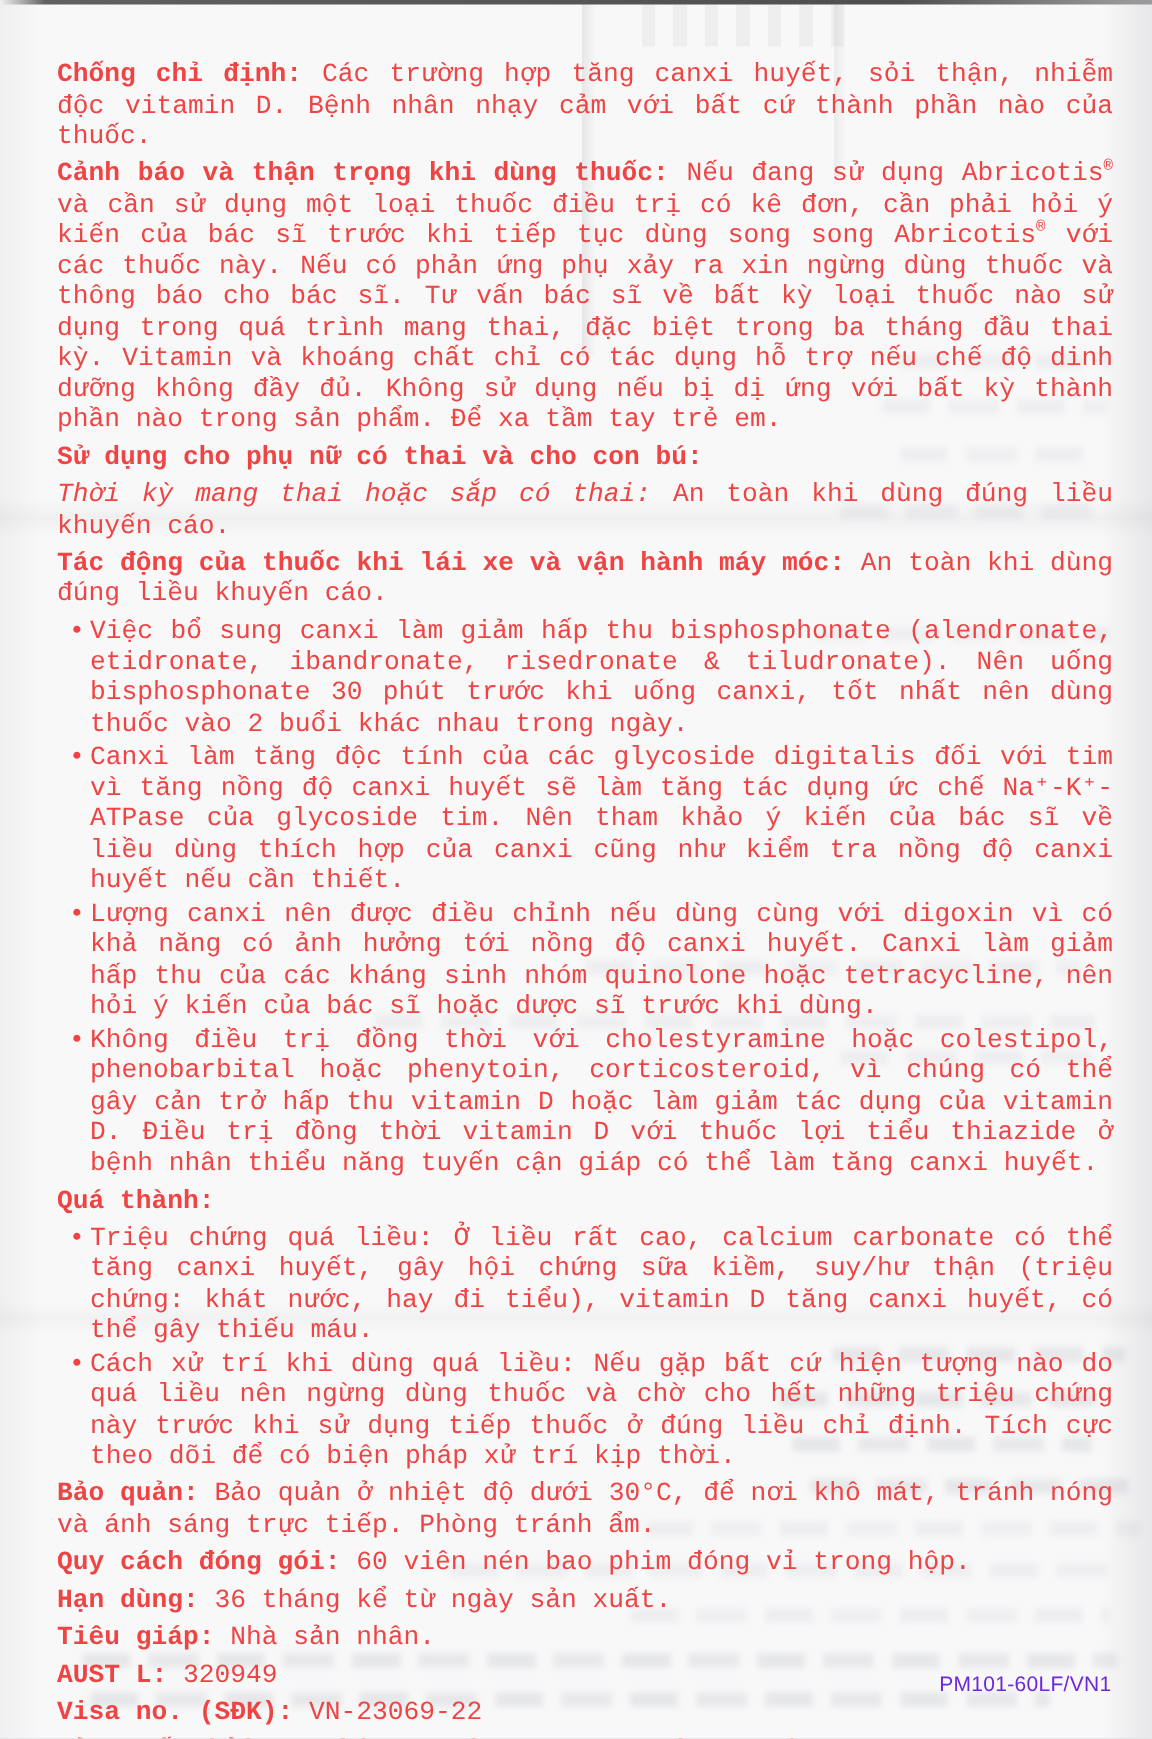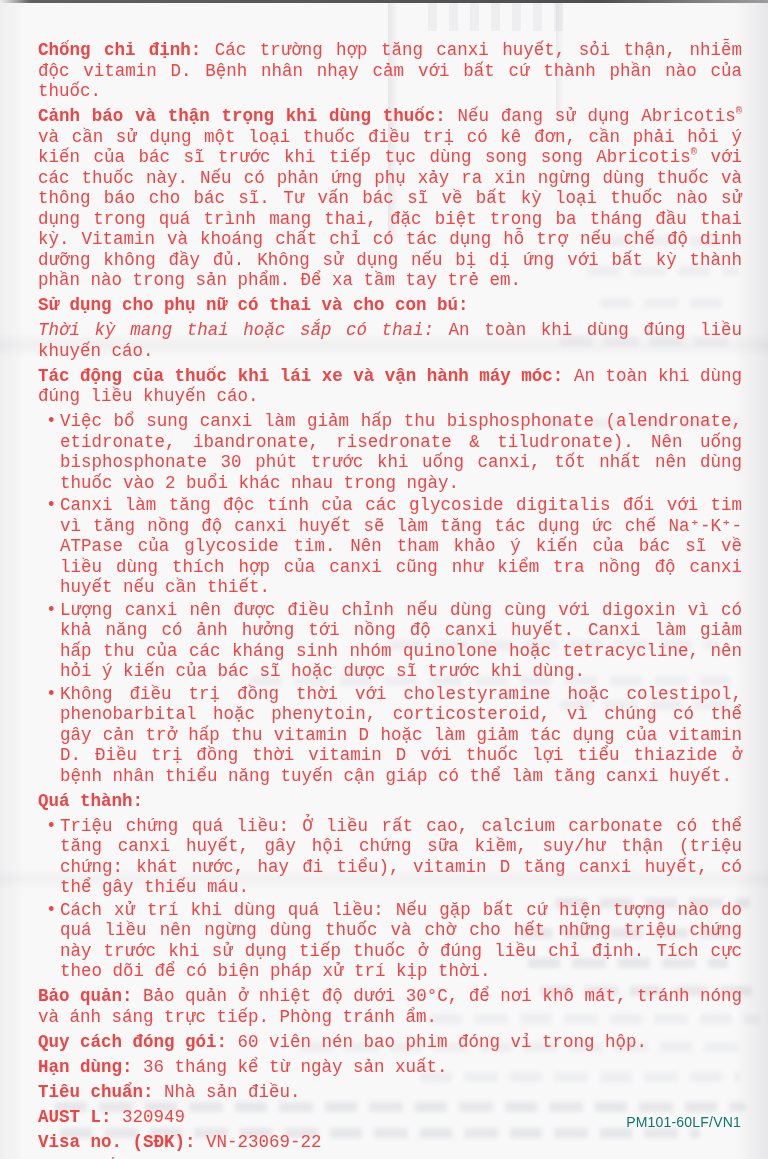--- a/index.html
+++ b/index.html
@@ -63,21 +63,21 @@
   .para{margin:0 0 4.5px;}
   .para b{font-weight:bold;}
   .para i{font-style:italic;}
   sup.reg{font-size:10.5px;vertical-align:super;line-height:0;}
   ul.bullets{list-style:none;margin:0 0 4.5px;padding:0 0 0 10px;}
   ul.bullets li{position:relative;padding-left:12px;margin:0 0 2px;}
   .bullet{position:absolute;left:-2px;top:0;}
   .footer-code{
     position:absolute;right:27px;top:1114px;
     font-family:"Liberation Sans", sans-serif;
-    font-size:14px;color:#0f766e;letter-spacing:.2px;text-align:center;
+    font-size:14px;color:#6d28d9;letter-spacing:.2px;text-align:center;
   }
 </style>
 </head>
 <body>
 
 <div class="page">
 
   <div class="edge-top"></div>
   <div class="shade-left"></div>
   <div class="shade-right"></div>
@@ -133,21 +133,21 @@
       <li><span class="bullet">•</span><span>Triệu chứng quá liều: Ở liều rất cao, calcium carbonate có thể tăng canxi huyết, gây hội chứng sữa kiềm, suy/hư thận (triệu chứng: khát nước, hay đi tiểu), vitamin D tăng canxi huyết, có thể gây thiếu máu.</span></li>
       <li><span class="bullet">•</span><span>Cách xử trí khi dùng quá liều: Nếu gặp bất cứ hiện tượng nào do quá liều nên ngừng dùng thuốc và chờ cho hết những triệu chứng này trước khi sử dụng tiếp thuốc ở đúng liều chỉ định. Tích cực theo dõi để có biện pháp xử trí kịp thời.</span></li>
     </ul>
 
     <p class="para"><b>Bảo quản:</b> <span>Bảo quản ở nhiệt độ dưới 30°C, để nơi khô mát, tránh nóng và ánh sáng trực tiếp. Phòng tránh ẩm.</span></p>
 
     <p class="para"><b>Quy cách đóng gói:</b> <span>60 viên nén bao phim đóng vỉ trong hộp.</span></p>
 
     <p class="para"><b>Hạn dùng:</b> <span>36 tháng kể từ ngày sản xuất.</span></p>
 
-    <p class="para"><b>Tiêu chuẩn:</b> <span>Nhà sản điều.</span></p>
+    <p class="para"><b>Tiêu giáp:</b> <span>Nhà sản nhân.</span></p>
 
     <p class="para"><b>AUST L:</b> <span>320949</span></p>
 
     <p class="para"><b>Visa no. (SĐK):</b> <span>VN-23069-22</span></p>
 
     <p class="para"><b>Sản xuất bởi: Probiotec Pharma Pty Ltd,</b> <span>83 Cherry Lane, Laverton North, VIC 3026, Úc.</span></p>
 
 
     <p class="para"><b>DNNK:</b></p>
 

